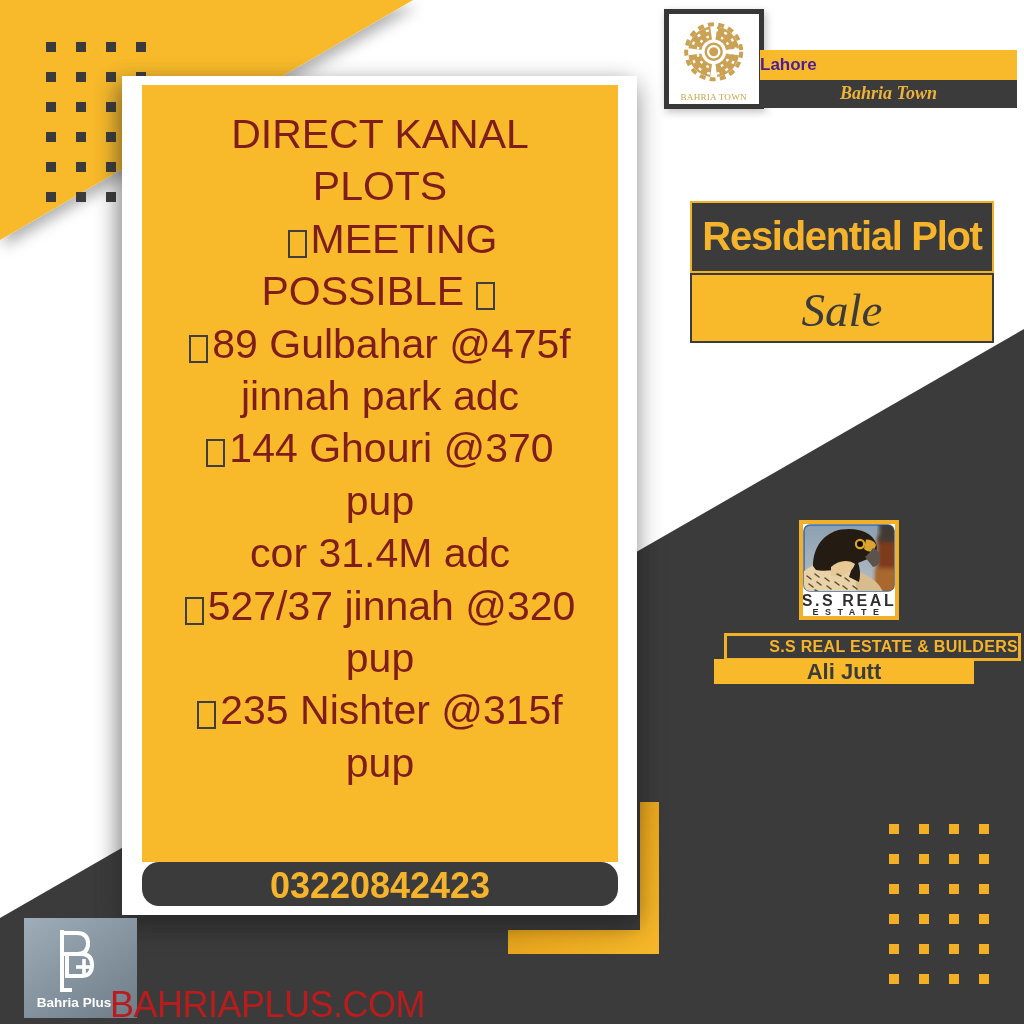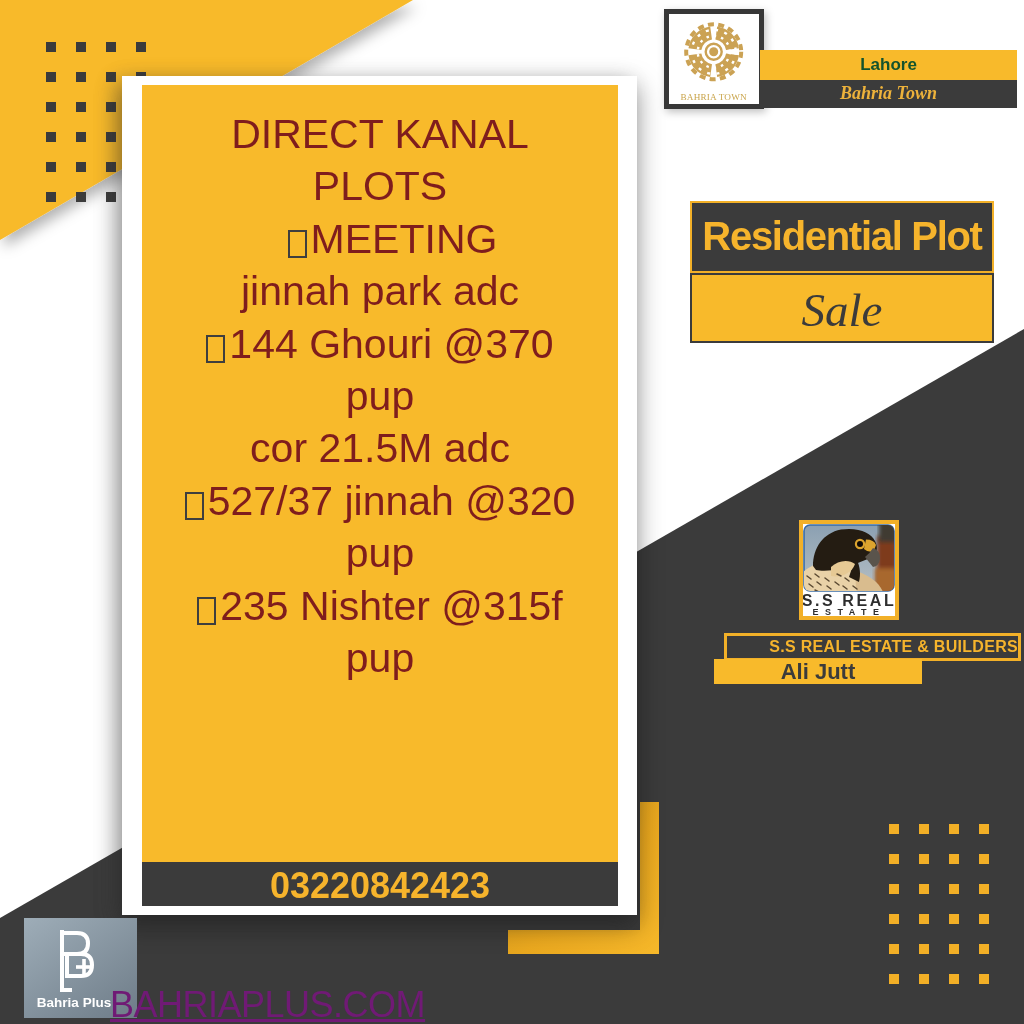--- a/index.html
+++ b/index.html
@@ -88,32 +88,34 @@
        box-shadow:0 10px 24px rgba(0,0,0,0.40), -8px 4px 18px rgba(80,80,80,0.25);">
 
     <div class="abs" style="left:20px;top:9px;width:476px;height:777px;background:#F8BA2B;"></div>
 
     <div class="abs" id="cardtext" style="left:20px;top:9px;width:476px;height:1000px;
          font-weight:normal;font-size:41px;line-height:52.4px;color:#7f1d1d;text-align:center;
          padding-top:23px;box-sizing:border-box;">
       <div>DIRECT KANAL</div>
       <div>PLOTS</div>
       <div style="margin-left:25px;"><span class="tofu"></span>MEETING</div>
+      <div>POSSIBLE <span class="tofu"></span></div>
+      <div><span class="tofu"></span>89 Gulbahar @475f</div>
       <div>jinnah park adc</div>
       <div><span class="tofu"></span>144 Ghouri @370</div>
       <div>pup</div>
-      <div>cor 21.5M adc</div>
+      <div>cor 31.4M adc</div>
       <div><span class="tofu"></span>527/37 jinnah @320</div>
       <div>pup</div>
       <div><span class="tofu"></span>235 Nishter @315f</div>
       <div>pup</div>
     </div>
 
     <div class="abs" style="left:20px;top:786px;width:476px;height:44px;background:#3B3B3B;
-         color:#F6B42C;font-weight:bold;font-size:36px;line-height:47px;text-align:center;">03220842423</div>
+         color:#F6B42C;font-weight:bold;font-size:36px;line-height:47px;text-align:center;border-radius:17px;">03220842423</div>
   </div>
 
   <div class="abs" style="left:664px;top:9px;width:100px;height:100px;background:#ffffff;
        border:5px solid #373737;box-sizing:border-box;box-shadow:2px 3px 8px rgba(0,0,0,0.25);">
     <svg width="90" height="90" viewBox="0 0 90 90">
       <g fill="none" stroke="#CBA254" stroke-width="13">
         <path d="M63.5,40.4 A19,19 0 0 1 47.3,56.6"></path>
         <path d="M42.1,56.6 A19,19 0 0 1 25.9,40.4"></path>
         <path d="M25.9,35.2 A19,19 0 0 1 42.1,19.0"></path>
         <path d="M47.3,19.0 A19,19 0 0 1 63.5,35.2"></path>
@@ -123,21 +125,21 @@
         <circle cx="44.7" cy="37.8" r="22" stroke-dasharray="3 6.5"></circle>
       </g>
       <circle cx="44.7" cy="37.8" r="27.5" fill="none" stroke="#CBA254" stroke-width="4" stroke-dasharray="6 4.3"></circle>
       <circle cx="44.7" cy="37.8" r="8" fill="none" stroke="#CBA254" stroke-width="2.4"></circle>
       <circle cx="44.7" cy="37.8" r="4.5" fill="#CBA254"></circle>
       <text x="44.7" y="86" text-anchor="middle" font-family="Liberation Serif, serif" font-size="9.2" fill="#C9A44A" letter-spacing="0.2">BAHRIA TOWN</text>
     </svg>
   </div>
 
   <div class="abs" style="left:760px;top:50px;width:257px;height:30px;background:#F8BA2B;
-       color:#14532d;font-weight:bold;font-size:17px;line-height:30px;text-align:center;">Lahore</div>
+       color:#4c1d95;font-weight:bold;font-size:17px;line-height:30px;">Lahore</div>
 
   <div class="abs" style="left:760px;top:80px;width:257px;height:28px;background:#3B3B3B;
        color:#EDB23B;font-family:'Liberation Serif',serif;font-style:italic;font-weight:bold;
        font-size:18px;line-height:27px;text-align:center;">Bahria Town</div>
 
   <div class="abs" style="left:690px;top:273px;width:304px;height:70px;background:#F8BA2B;
        border:2px solid #3B3B3B;box-sizing:border-box;color:#3B3B3B;
        font-family:'Liberation Serif',serif;font-style:italic;font-size:47px;line-height:71px;
        text-align:center;">Sale</div>
 
@@ -200,38 +202,38 @@
       </g>
       <text x="46" y="82" text-anchor="middle" font-size="16" font-weight="bold" fill="#2e2e2e" letter-spacing="2.6">S.S REAL</text>
       <text x="46" y="90.5" text-anchor="middle" font-size="9" font-weight="bold" fill="#2e2e2e" letter-spacing="6.5">ESTATE</text>
     </svg>
   </div>
 
   <div class="abs" style="left:695px;top:633px;width:297px;height:28px;background:#3B3B3B;
        border:3px solid #F2B028;box-sizing:border-box;color:#F6B42C;font-weight:bold;
        font-size:16px;line-height:22px;text-align:right;letter-spacing:0.3px;margin-left:29px;">S.S REAL ESTATE &amp; BUILDERS</div>
 
-  <div class="abs" style="left:714px;top:659px;width:208px;height:25px;background:#F8BA2B;
+  <div class="abs" style="left:714px;top:659px;width:260px;height:25px;background:#F8BA2B;
        color:#3B3B3B;font-weight:bold;font-size:22px;line-height:26px;text-align:center;">Ali Jutt</div>
 
   <div class="abs" style="left:24px;top:918px;width:113px;height:100px;
        background:linear-gradient(145deg,#9eadb8,#6e7c88);">
     <svg width="100" height="100" viewBox="0 0 100 100">
       <g fill="none" stroke="#ffffff" stroke-width="4">
         <path d="M38 12 V72 H48"></path>
         <path d="M38 15 H53 Q64 15 64 25.5 Q64 36 53 36 H38"></path>
         <path d="M43 36 H57 Q68 36 68 47 Q68 58 57 58 H43 V36"></path>
       </g>
       <g stroke="#ffffff" stroke-width="3.6">
         <path d="M52 49 H68"></path>
           <path d="M60 41 V57"></path>
       </g>
       <text x="50" y="89" text-anchor="middle" font-size="13.5" font-weight="bold" fill="#ffffff">Bahria Plus</text>
     </svg>
   </div>
 
-  <div class="abs" style="left:110px;top:987px;color:#701a75;font-size:36px;letter-spacing:-0.5px;line-height:36px;text-decoration:underline;">BAHRIAPLUS.COM</div>
+  <div class="abs" style="left:110px;top:987px;color:#b91c1c;font-size:36px;letter-spacing:-0.5px;line-height:36px;">BAHRIAPLUS.COM</div>
 
 </div>
 <style>
   .tofu{display:inline-block;width:15px;height:24px;border:2px solid #3E3E3E;
         vertical-align:-5px;margin-right:4px;}
 </style>
 
 </body></html>

